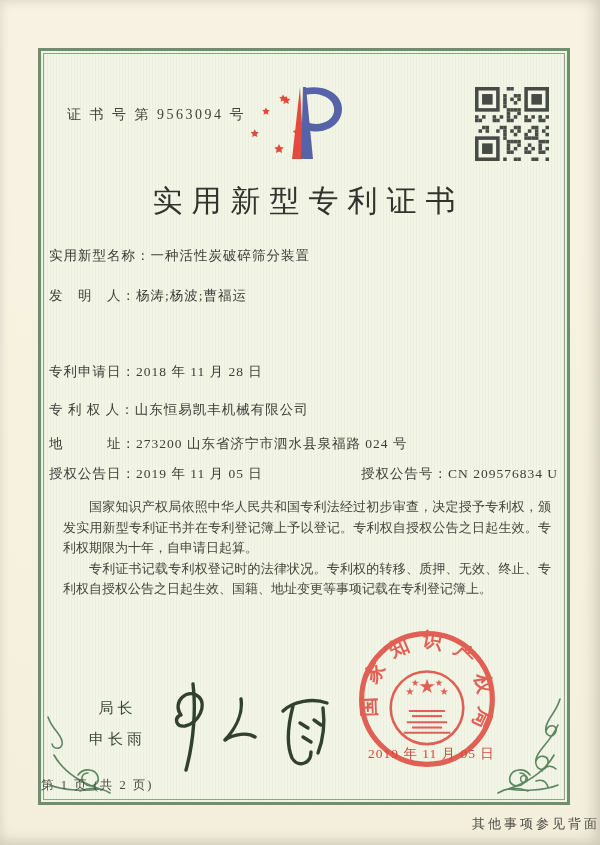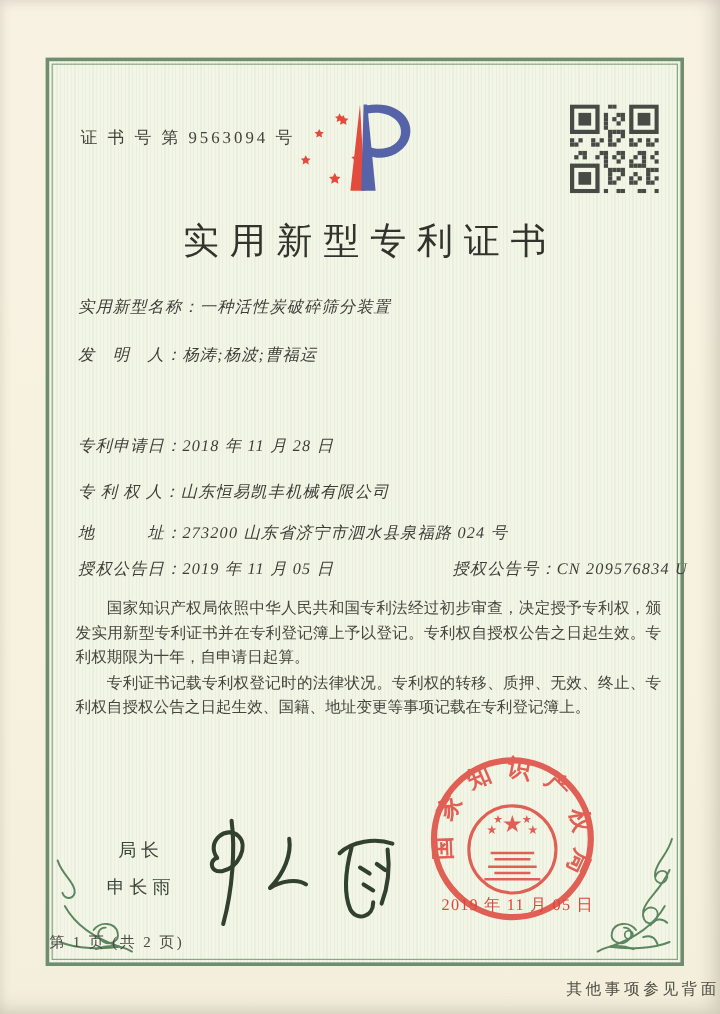--- a/index.html
+++ b/index.html
@@ -22,21 +22,21 @@
   }
   .frame-inner{position:absolute;inset:2px;border:1px solid #8aa687;pointer-events:none;}
   .cert-no{position:absolute;left:26px;top:38px;font-size:14px;letter-spacing:2.5px;color:#42423c;margin-top:17px;}
   .logo{position:absolute;left:193px;top:20px;width:140px;height:102px;}
   .qr{position:absolute;left:434px;top:36px;width:74px;height:74px;}
   .title{
     position:absolute;left:0;top:130px;width:100%;text-align:center;
     font-size:30px;letter-spacing:9px;padding-left:9px;box-sizing:border-box;
     color:#33332e;font-weight:500;
   }
-  .row{position:absolute;left:24px;font-size:13.5px;letter-spacing:1px;white-space:nowrap;color:#3e3e39;font-style:italic;}
+  .row{position:absolute;left:8px;font-size:13.5px;letter-spacing:1px;white-space:nowrap;color:#3e3e39;}
   .row .lab{display:inline-block;}
   .r1{top:196px}.r2{top:236px}.r3{top:274px}.r4{top:312px}.r5{top:350px}.r6{top:384px}
   .r-grant{top:414px}
   .grant2{position:absolute;left:312px;top:0;}
   .r-grant{width:500px;}
   .g-wrap{position:relative;}
   .paras{
     position:absolute;left:22px;top:446px;width:488px;
     font-size:13px;line-height:20.5px;text-align:justify;color:#46463f;
   }

